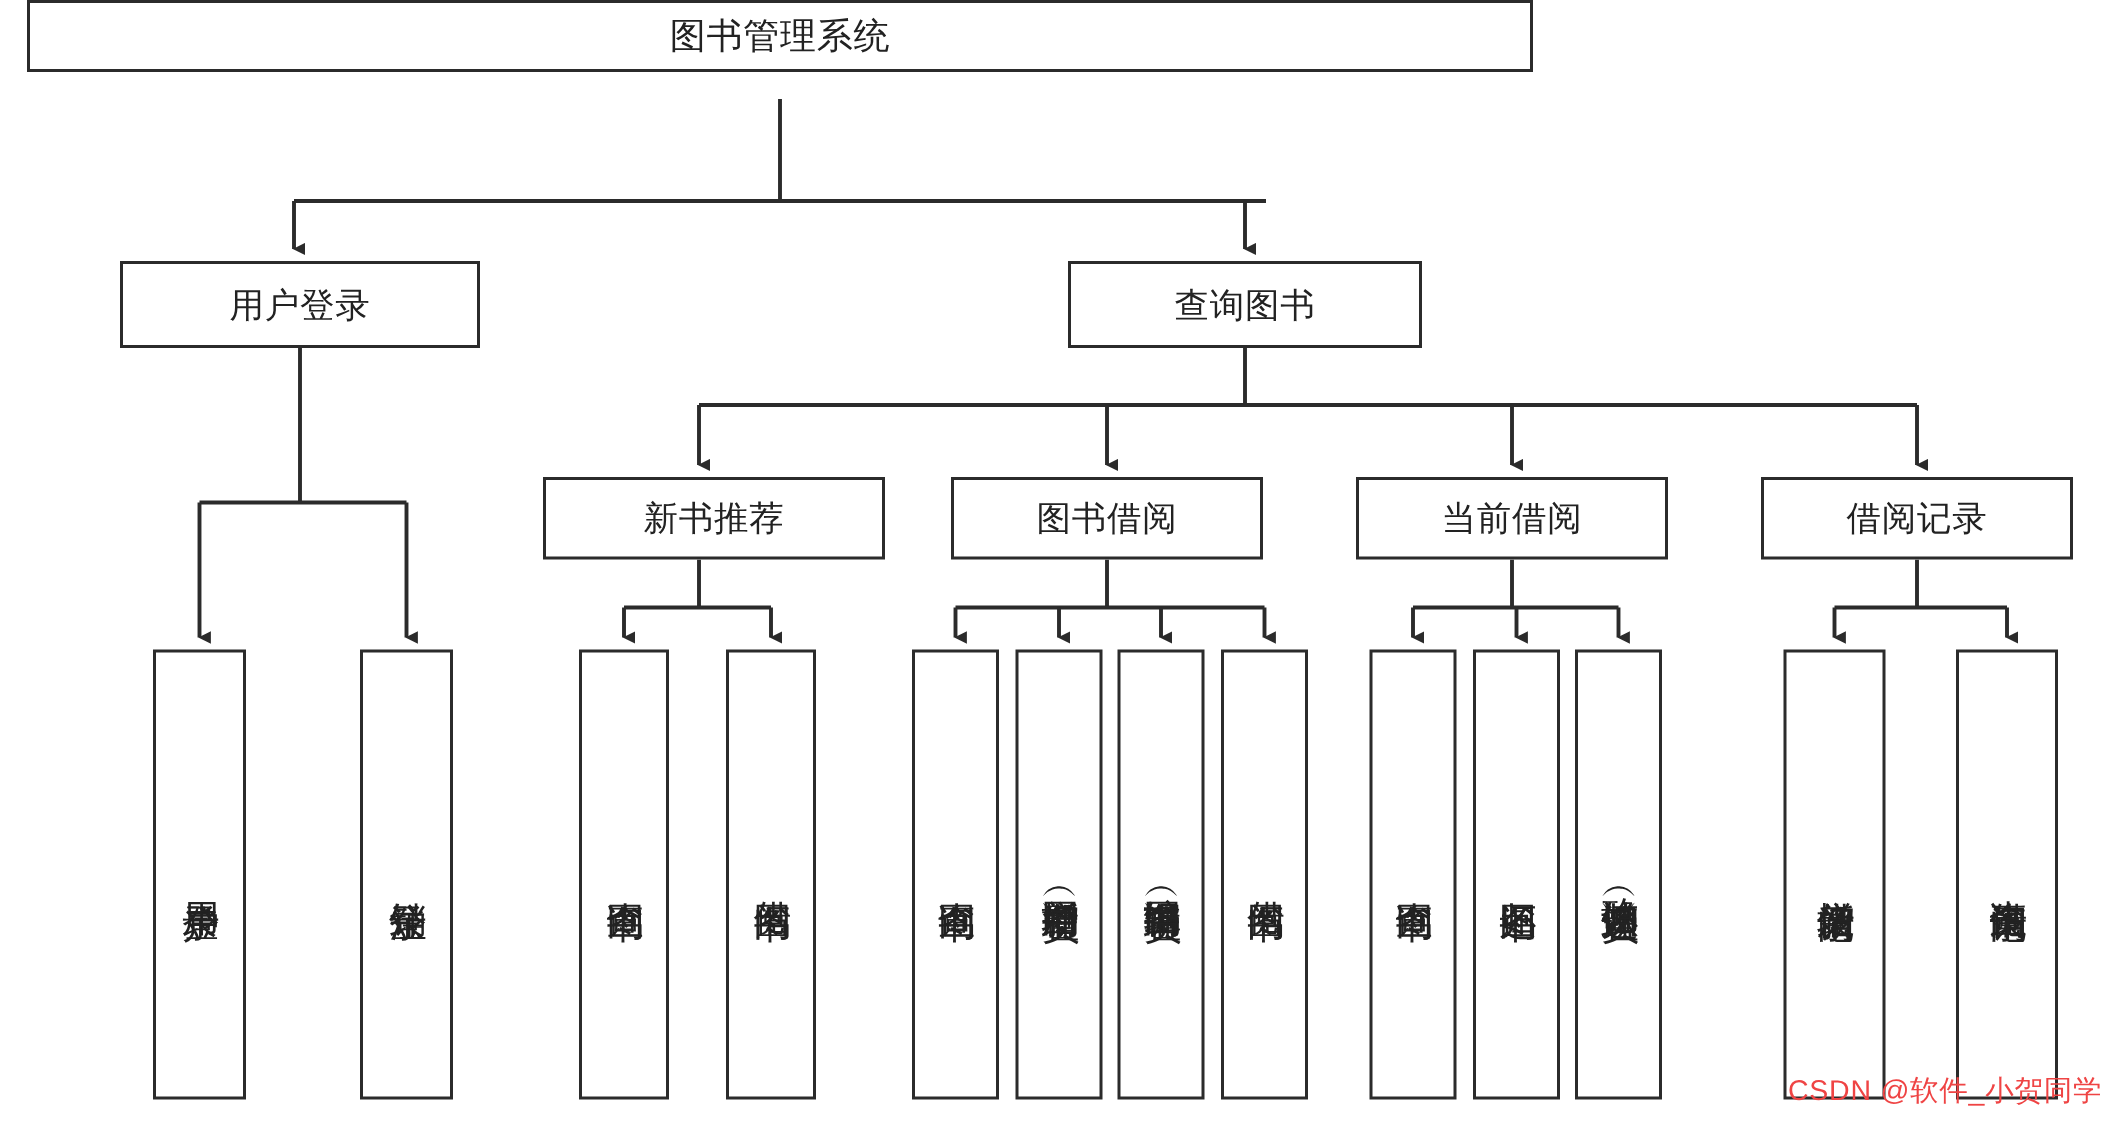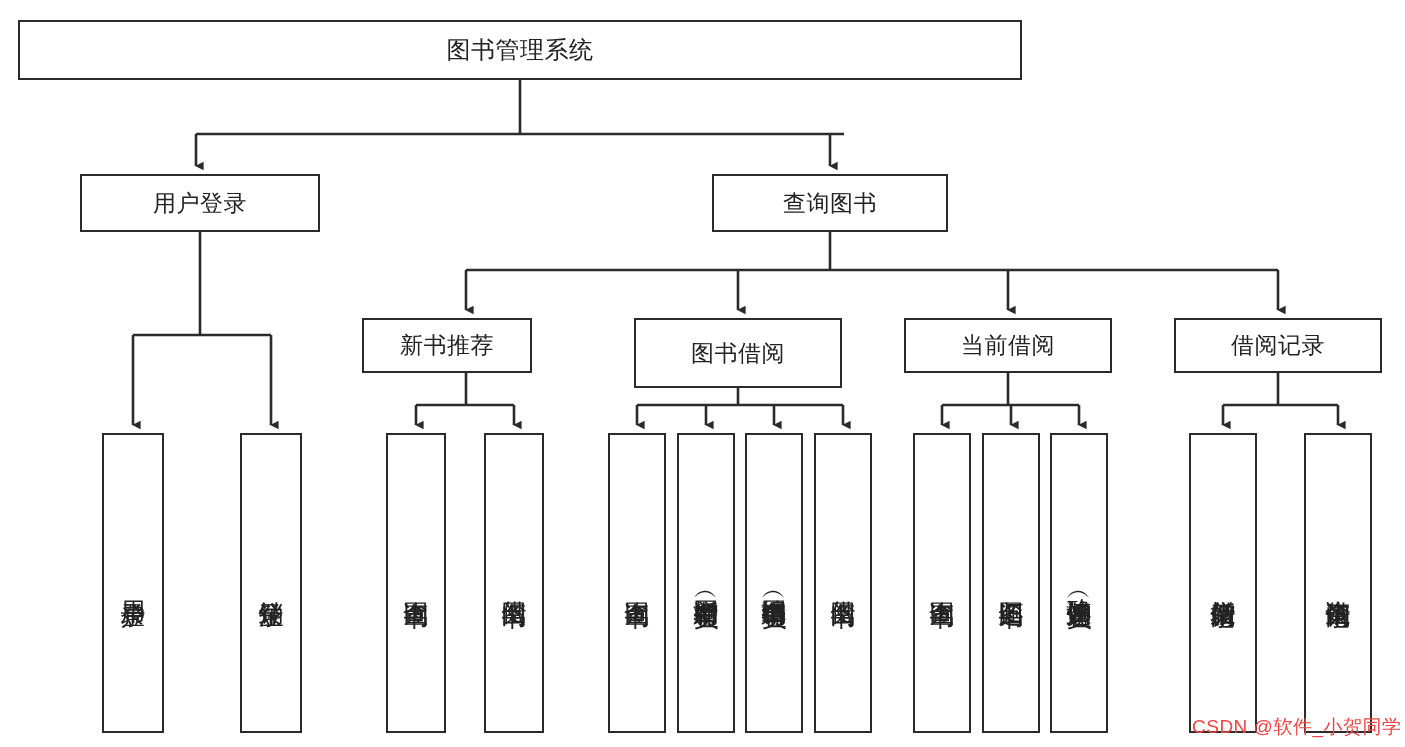--- a/index.html
+++ b/index.html
@@ -112,35 +112,35 @@
       <path d="M1011,405 L1011,425" marker-end="url(#arrowhead)"></path>
       <path d="M1079,405 L1079,425" marker-end="url(#arrowhead)"></path>
 
       <path d="M1278,373 L1278,405"></path>
       <path d="M1223,405 L1338,405"></path>
       <path d="M1223,405 L1223,425" marker-end="url(#arrowhead)"></path>
       <path d="M1338,405 L1338,425" marker-end="url(#arrowhead)"></path>
     </g>
   </svg>
 
-  <div class="node node-h node-root" style="left:18px; top:20px; width:1004px; height:60px;">
+  <div class="node node-h node-root" style="left:18px; top:0; width:1004px; height:48px;">
     <span>图书管理系统</span>
   </div>
 
   <div class="node node-h" style="left:80px; top:174px; width:240px; height:58px;">
     <span>用户登录</span>
   </div>
   <div class="node node-h" style="left:712px; top:174px; width:236px; height:58px;">
     <span>查询图书</span>
   </div>
 
-  <div class="node node-h" style="left:362px; top:318px; width:170px; height:55px;justify-content:center;">
+  <div class="node node-h" style="left:362px; top:318px; width:228px; height:55px;justify-content:center;">
     <span>新书推荐</span>
   </div>
-  <div class="node node-h" style="left:634px; top:318px; width:208px; height:70px;">
+  <div class="node node-h" style="left:634px; top:318px; width:208px; height:55px;">
     <span>图书借阅</span>
   </div>
   <div class="node node-h" style="left:1174px; top:318px; width:208px; height:55px;">
     <span>借阅记录</span>
   </div>
   <div class="node node-h" style="left:904px; top:318px; width:208px; height:55px;">
     <span>当前借阅</span>
   </div>
 
   <div class="node node-v" style="left:102px; top:433px; width:62px; height:300px;">

